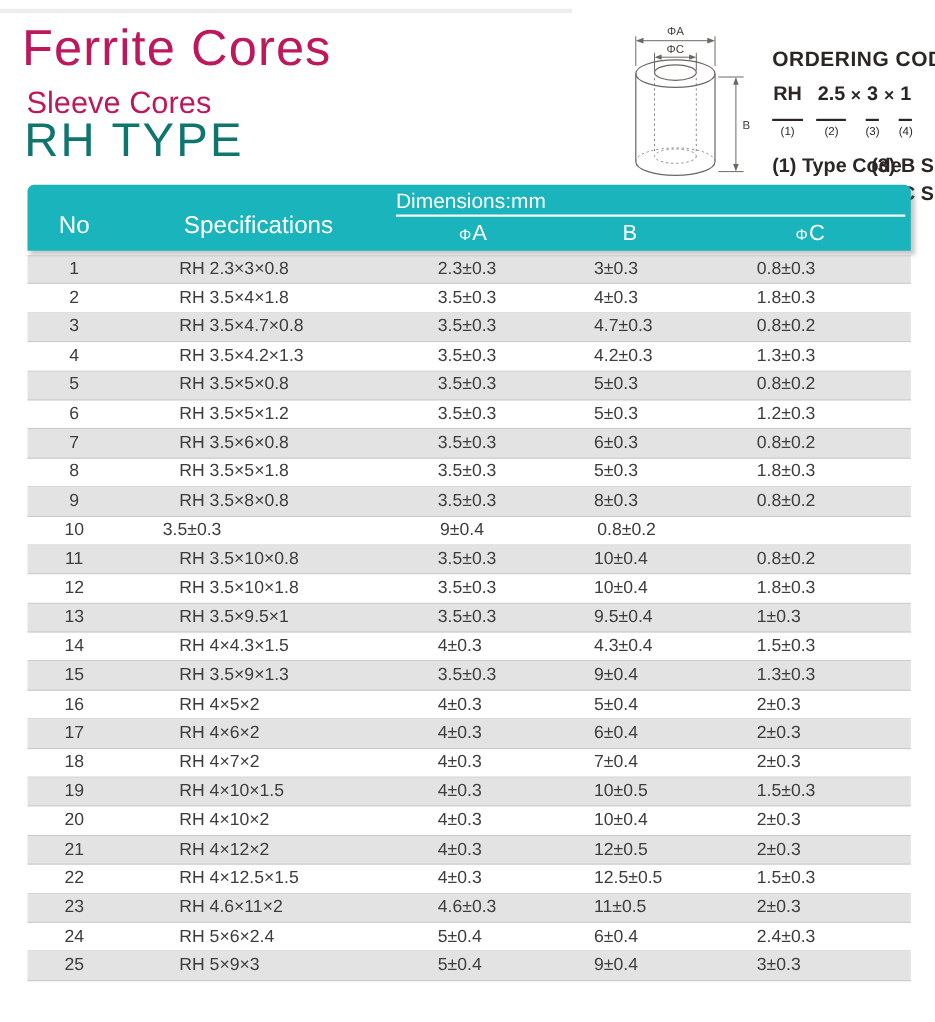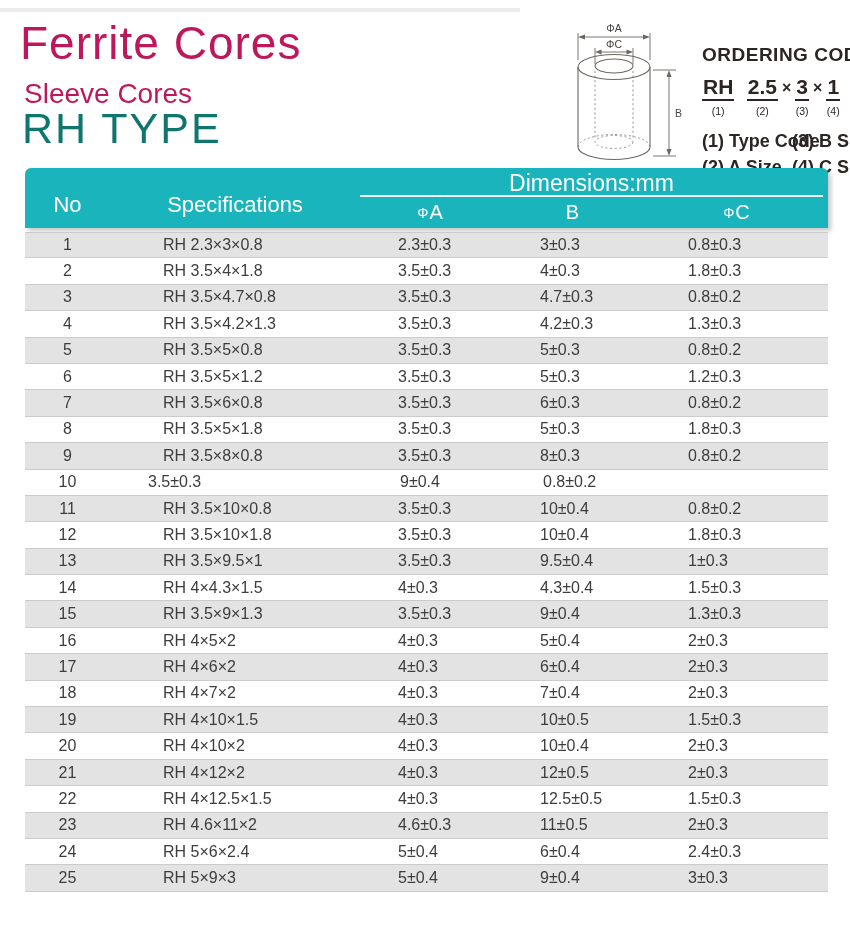--- a/index.html
+++ b/index.html
@@ -25,36 +25,36 @@
   .ddash { stroke:#8a8682; stroke-width:0.9; fill:none; stroke-dasharray:2,2.6; }
   .dim   { stroke:#6b6762; stroke-width:0.9; fill:none; }
   .arr   { fill:#6b6762; stroke:none; }
   .dtext { fill:#474340; font-size:10.5px; font-family:"Liberation Sans",sans-serif; }
 
   
   .ordering { position:absolute; left:702px; top:44px; width:146px; color:#2b2523; }
   .oc-title { font-size:19px; font-weight:700; letter-spacing:0.5px; white-space:nowrap; }
   .oc-code { margin-top:10px; display:flex; align-items:flex-start; }
   .oc-seg { display:inline-block; text-align:center; }
-  .oc-val { display:inline-block; font-size:21px; font-weight:700; border-bottom:2px solid #2b2523; padding:0 1px 1px 1px; line-height:1.05; }
+  .oc-val { display:inline-block; font-size:18px; font-weight:700; border-bottom:2px solid #2b2523; padding:0 1px 13px 1px; line-height:1.05; }
   .oc-idx { font-size:10.5px; margin-top:4px; }
   .oc-x { font-size:16px; font-weight:600; padding:3px 4px 0 4px; }
   .oc-legend { margin-top:14px; display:grid; grid-template-columns:90px auto; row-gap:5px; font-size:18px; font-weight:700; white-space:nowrap; }
 
   
   .spec-table { position:absolute; left:25px; top:168px; width:803px; }
   .thead {
     height:60px; background:#1ab4bd; color:#fff;
     border-radius:6px 6px 0 0;
     box-shadow:3px 3px 4px rgba(110,110,110,0.38);
     display:grid; grid-template-columns:85px 250px 468px;
   }
   .th-no, .th-spec { display:flex; align-items:center; justify-content:center; font-size:22px; font-weight:500;margin-top:14px; }
   .th-dims { display:flex; flex-direction:column; }
-  .dims-title { height:29px; line-height:31px; text-align:center; font-size:23px; font-weight:500;
+  .dims-title { height:29px; line-height:31px; text-align:left; font-size:19px; font-weight:500;
                 border-bottom:2px solid rgba(255,255,255,0.95); margin-right:5px; }
   .dims-cols { flex:1; display:grid; grid-template-columns:140px 145px 183px; }
   .dims-cols > div { display:flex; align-items:center; justify-content:center; font-size:20px; font-weight:500; }
   .phi { font-size:14px; margin-right:1px; }
 
   .tbody { margin-top:4px; }
   .tr {
     display:grid; grid-template-columns:85px 250px 140px 145px 183px;
     height:26.4px; align-items:center;
     border-bottom:1px solid #cbcbcb;

